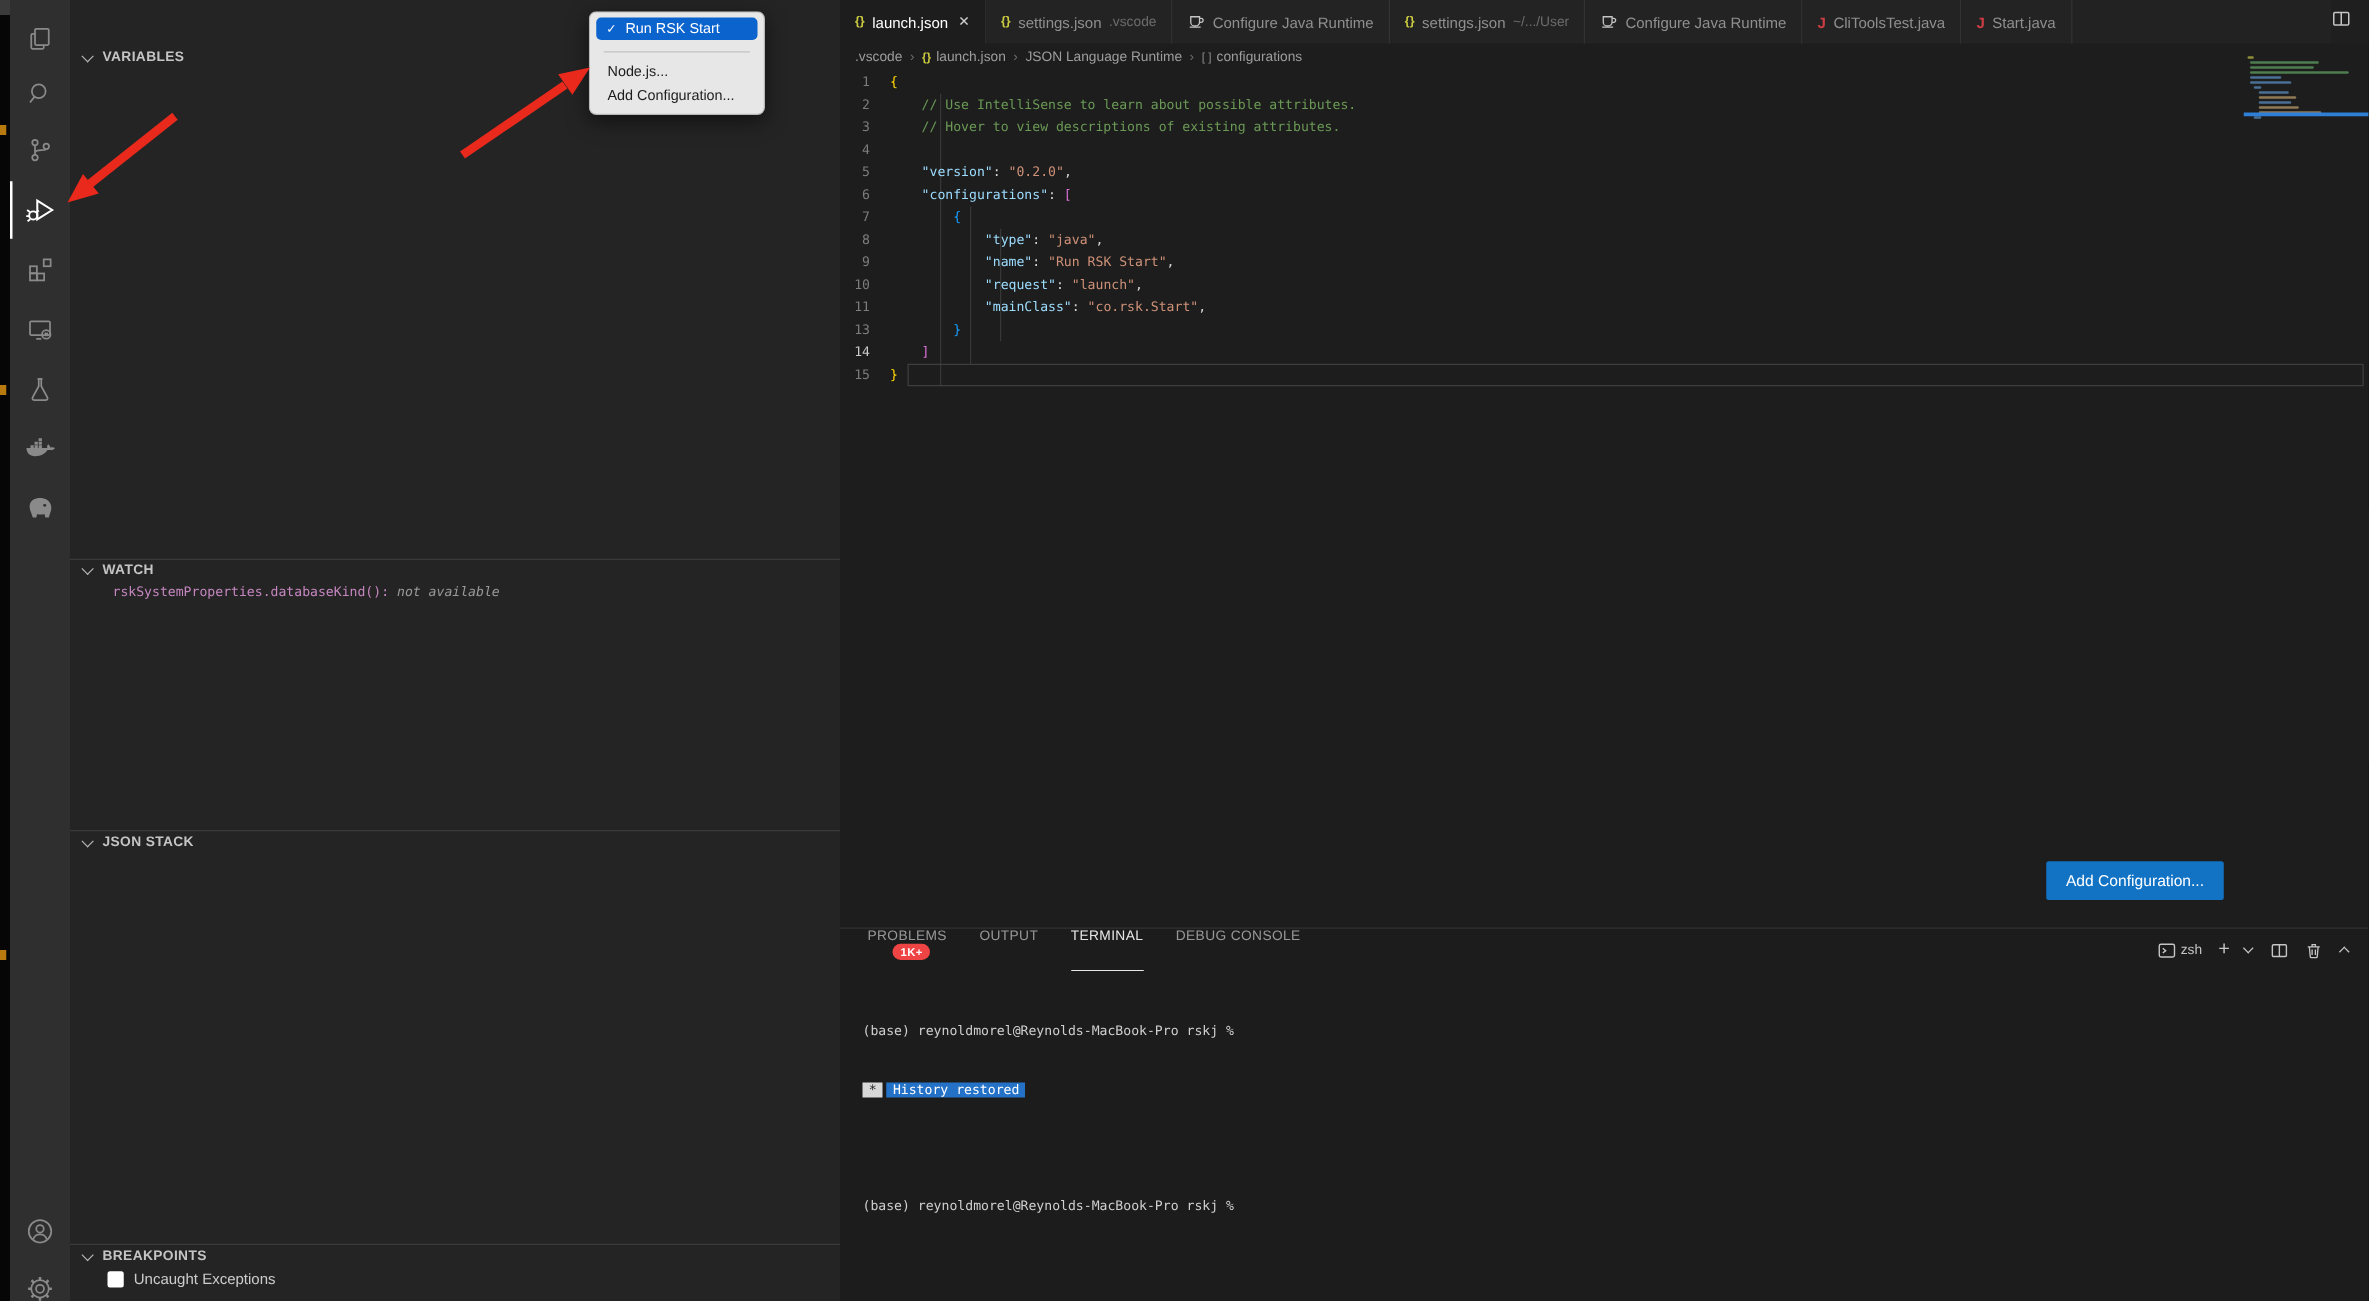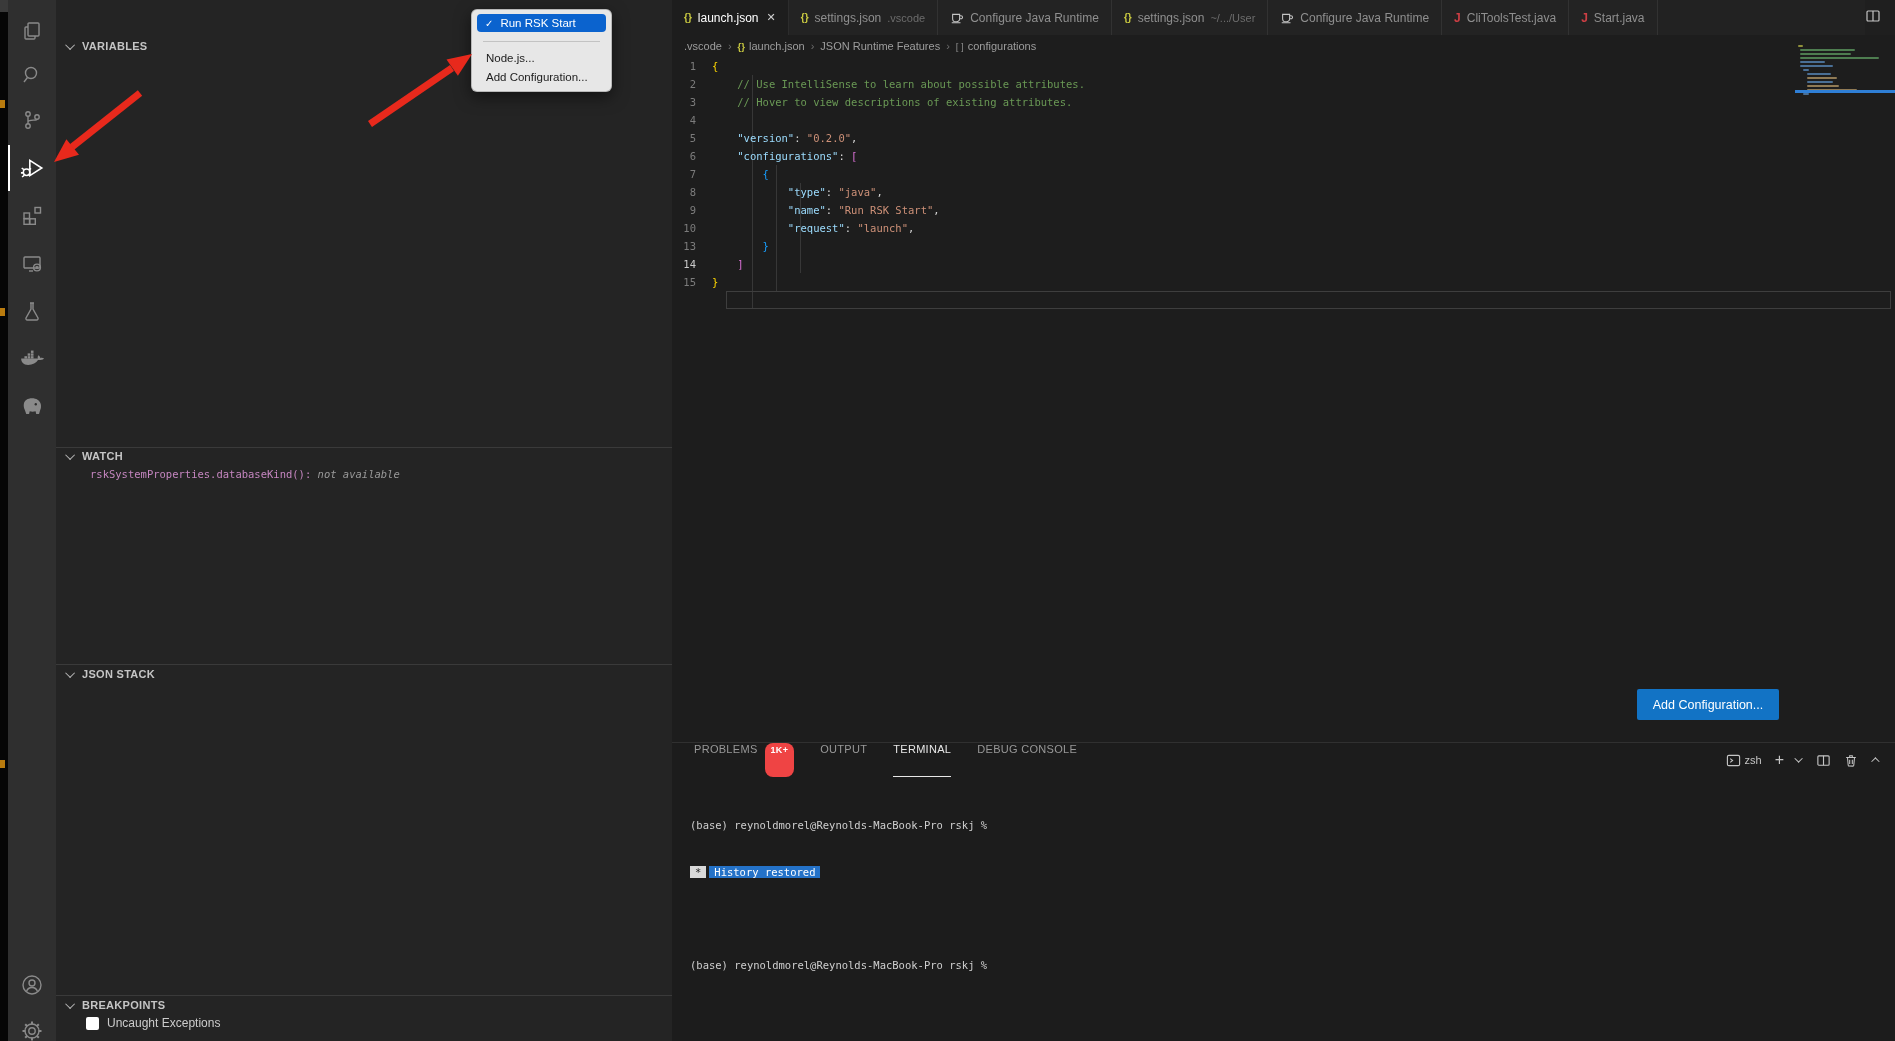--- a/index.html
+++ b/index.html
@@ -73,21 +73,21 @@
   .mm{position:absolute;height:2px;border-radius:1px;}
   .mm.g{background:#4e7d50;} .mm.bl{background:#4a6f95;} .mm.o{background:#8f7a55;} .mm.yy{background:#8f8f3a;}
   .mm-curline{position:absolute;right:0;top:90px;width:100px;height:3px;background:#2f7fd6;}
 
   .add-config{position:absolute;right:116px;top:689px;width:142px;height:31px;background:#1273c5;color:#fff;
               border:none;border-radius:2px;font-size:12.5px;font-family:inherit;cursor:pointer;}
 
   
   .panel{position:absolute;left:672px;top:742px;right:0;bottom:0;background:#1c1c1c;border-top:1px solid #303030;}
   .panel-head{position:absolute;left:0;top:0;right:0;height:34px;display:flex;align-items:center;padding-left:22px;}
-  .ptab{font-size:11px;color:#989898;margin-right:26px;letter-spacing:.3px;display:flex;height:100%;cursor:pointer;}
+  .ptab{font-size:11px;color:#989898;margin-right:26px;letter-spacing:.3px;display:flex;align-items:center;height:100%;cursor:pointer;flex-direction:column;}
   .ptab.active{color:#e7e7e7;box-shadow:inset 0 -1px 0 #e7e7e7;}
   .pbadge{margin-left:7px;background:#ef4444;color:#fff;font-size:9px;padding:1.5px 6px;border-radius:8px;font-weight:bold;}
   .panel-actions{margin-left:auto;display:flex;align-items:center;gap:13px;padding-right:18px;color:#c5c5c5;}
   .pa{display:flex;align-items:center;gap:4px;font-size:11px;cursor:pointer;}
   .chev2{display:inline-block;width:6px;height:6px;border-left:1px solid #c5c5c5;border-bottom:1px solid #c5c5c5;}
   .chev-dn{transform:rotate(-45deg) translateY(-2px);}
   .chev-up{transform:rotate(135deg) translateY(-2px);}
   .plus{font-size:16px;font-weight:300;}
   .term{position:absolute;left:18px;top:44px;font-size:10.5px;line-height:15.5px;color:#cfcfcf;white-space:pre;}
   .hist-star{background:#d8d8d8;color:#222;padding:0 5px;}
@@ -291,21 +291,21 @@
         </span>
       </div>
     </div>
 
     <div class="breadcrumb">
       <span>.vscode</span>
       <span class="sep">›</span>
       <span class="bicon">{}</span>
       <span>launch.json</span>
       <span class="sep">›</span>
-      <span>JSON Runtime Features</span>
+      <span>JSON Language Runtime</span>
       <span class="sep">›</span>
       <span class="aicon">[ ]</span>
       <span>configurations</span>
     </div>
 
     <div class="code mono">
       <div class="guide" style="left:80px;top:18px;height:234px"></div>
       <div class="guide" style="left:104px;top:108px;height:126px"></div>
       <div class="guide" style="left:128px;top:126px;height:90px"></div>
       <div class="curline"></div>
@@ -313,20 +313,21 @@
       <div class="code-line"><span class="ln">1</span><span class="lc"><span class="tk-y">{</span></span></div>
       <div class="code-line"><span class="ln">2</span><span class="lc"><span class="tk-g">    // Use IntelliSense to learn about possible attributes.</span></span></div>
       <div class="code-line"><span class="ln">3</span><span class="lc"><span class="tk-g">    // Hover to view descriptions of existing attributes.</span></span></div>
       <div class="code-line"><span class="ln">4</span></div>
       <div class="code-line"><span class="ln">5</span><span class="lc"><span class="tk-k">    "version"</span><span class="tk-p">: </span><span class="tk-s">"0.2.0"</span><span class="tk-p">,</span></span></div>
       <div class="code-line"><span class="ln">6</span><span class="lc"><span class="tk-k">    "configurations"</span><span class="tk-p">: </span><span class="tk-m">[</span></span></div>
       <div class="code-line"><span class="ln">7</span><span class="lc"><span class="tk-b">        {</span></span></div>
       <div class="code-line"><span class="ln">8</span><span class="lc"><span class="tk-k">            "type"</span><span class="tk-p">: </span><span class="tk-s">"java"</span><span class="tk-p">,</span></span></div>
       <div class="code-line"><span class="ln">9</span><span class="lc"><span class="tk-k">            "name"</span><span class="tk-p">: </span><span class="tk-s">"Run RSK Start"</span><span class="tk-p">,</span></span></div>
       <div class="code-line"><span class="ln">10</span><span class="lc"><span class="tk-k">            "request"</span><span class="tk-p">: </span><span class="tk-s">"launch"</span><span class="tk-p">,</span></span></div>
+      <div class="code-line"><span class="ln">11</span><span class="lc"><span class="tk-k">            "mainClass"</span><span class="tk-p">: </span><span class="tk-s">"co.rsk.Start"</span><span class="tk-p">,</span></span></div>
       <div class="code-line"><span class="ln">13</span><span class="lc"><span class="tk-b">        }</span></span></div>
       <div class="code-line"><span class="ln cur">14</span><span class="lc"><span class="tk-m">    ]</span></span></div>
       <div class="code-line"><span class="ln">15</span><span class="lc"><span class="tk-y">}</span></span></div>
     </div>
 
     <div class="minimap">
       <div class="mm yy" style="right:92px;top:0;width:5px"></div>
       <div class="mm g" style="right:40px;top:4px;width:55px"></div>
       <div class="mm g" style="right:44px;top:8px;width:51px"></div>
       <div class="mm g" style="right:16px;top:12px;width:79px"></div>

